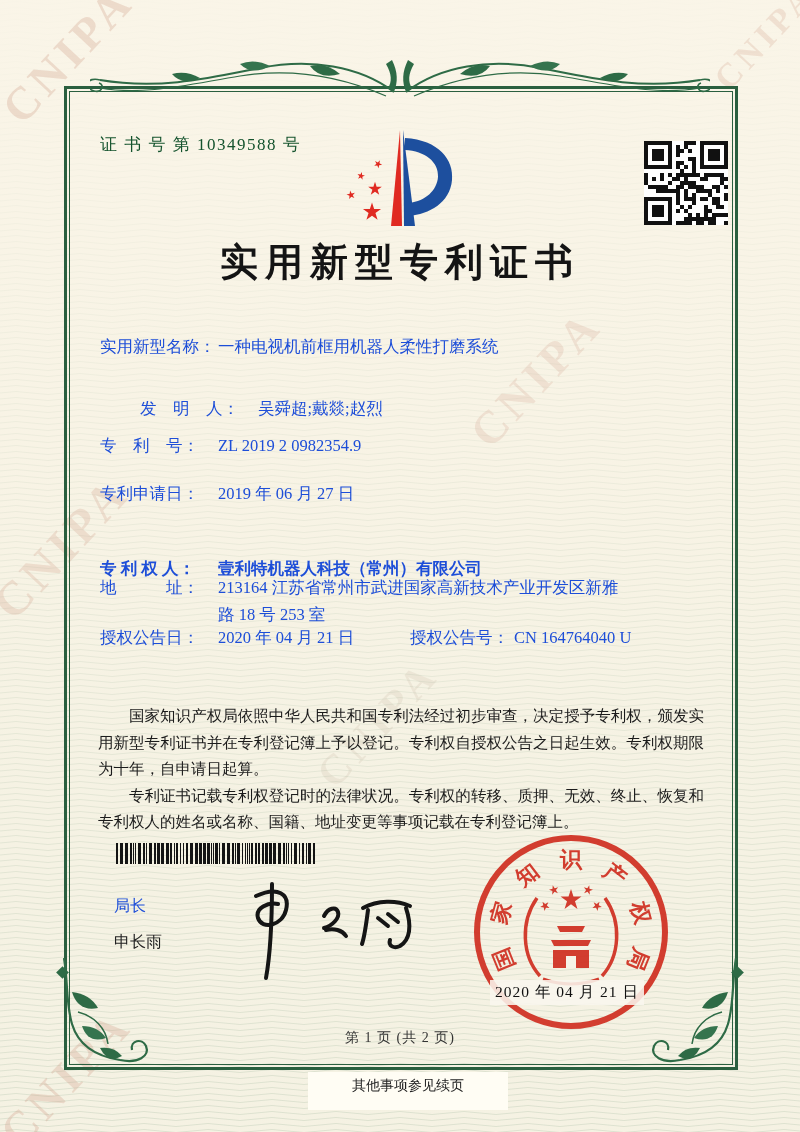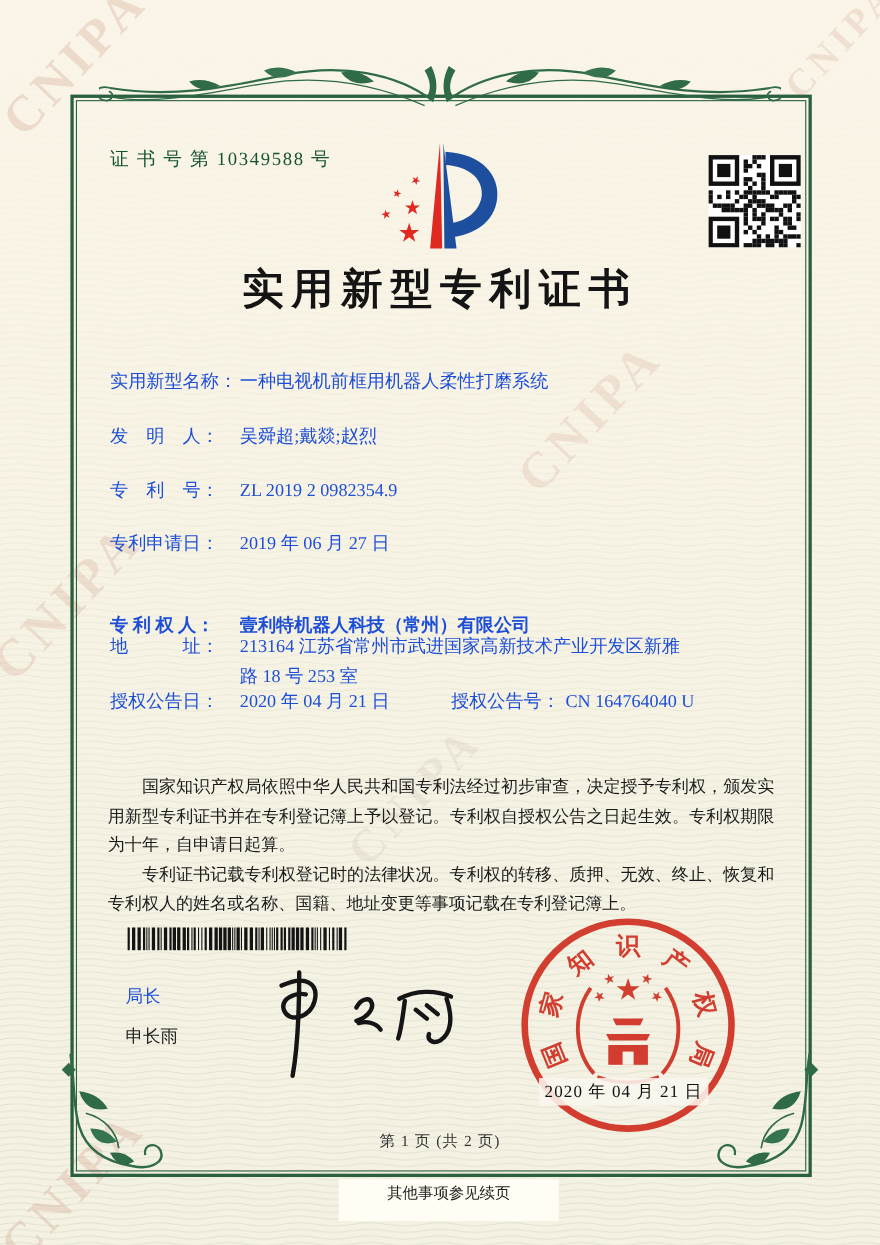--- a/index.html
+++ b/index.html
@@ -30,21 +30,21 @@
 
   .cert-no{position:absolute;left:100px;top:133px;font-size:17px;letter-spacing:1.5px;color:#14532d;}
 
   .title{
     position:absolute;left:0;top:237px;width:100%;text-align:center;
     font-size:38px;font-weight:bold;letter-spacing:7px;color:#141414;
   }
 
   .field{position:absolute;left:100px;font-size:16.5px;color:#1d4ed8;white-space:nowrap;}
   .field .lbl{display:inline-block;width:118px;}
-  .f1{top:336px;}.f2{top:386px;}.f3{top:435px;}.f4{top:483px;}.f5{top:558px;font-weight:bold;}
+  .f1{top:336px;}.f2{top:398px;margin-left:40px;}.f3{top:435px;}.f4{top:483px;}.f5{top:558px;font-weight:bold;}
   .f6{top:577px;}.f6b{top:604px;left:218px;}
   .f7{top:627px;}.f8{top:627px;left:410px;}
   .f8 .lbl{width:104px;}
 
   .body-text{position:absolute;left:98px;top:660px;width:606px;margin-top:43px;}
   .body-text p{margin:0;text-indent:2em;font-size:15.5px;line-height:26.5px;text-align:justify;color:#1b1b1b;}
 
   .juzhang{position:absolute;left:114px;top:896px;font-size:16px;color:#1d4ed8;font-family:"Liberation Sans",sans-serif;}
   .juzhang-name{position:absolute;left:114px;top:932px;font-size:16px;color:#222;font-family:"Liberation Sans",sans-serif;}
 

